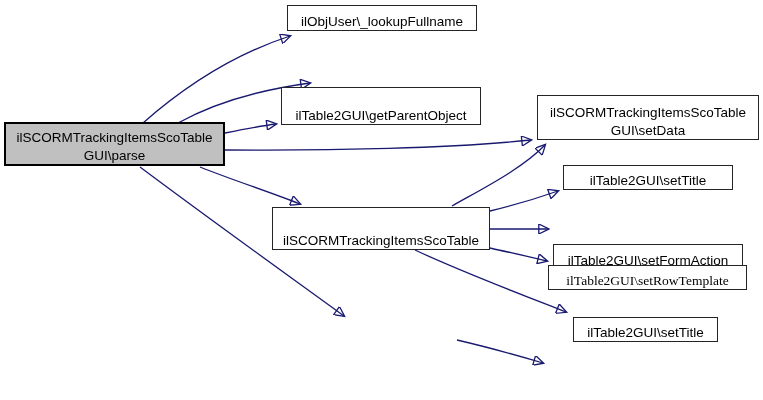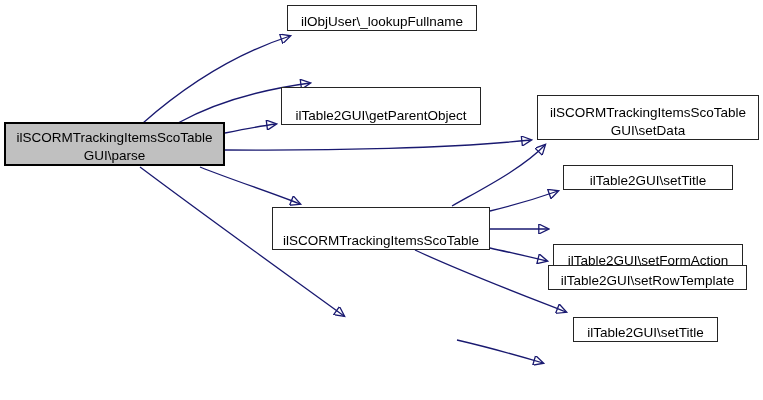--- a/index.html
+++ b/index.html
@@ -83,21 +83,21 @@
   </div>
 
   <div class="node" style="left:563px;top:165px;width:170px;height:25px;">
     <span>ilTable2GUI\setTitle</span>
   </div>
 
   <div class="node" style="left:553px;top:216px;width:190px;height:26px;margin-top:28px;">
     <span>ilTable2GUI\setFormAction</span>
   </div>
 
-  <div class="node" style="left:548px;top:265px;width:199px;height:25px;">
+  <div class="node" style="left:548px;top:265px;width:199px;height:25px;font-family:Liberation Serif, serif;">
     <span>ilTable2GUI\setRowTemplate</span>
   </div>
 
   <div class="node" style="left:573px;top:317px;width:145px;height:25px;">
     <span>ilTable2GUI\setTitle</span>
   </div>
 
 
 
 </div>

